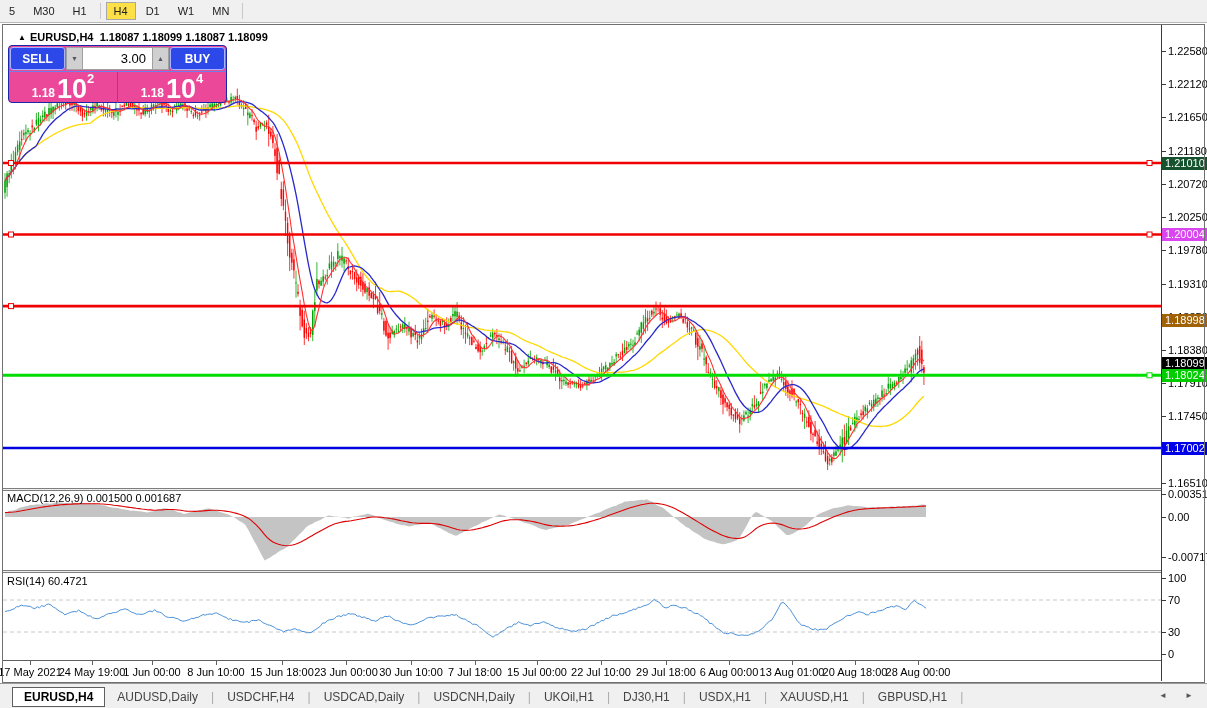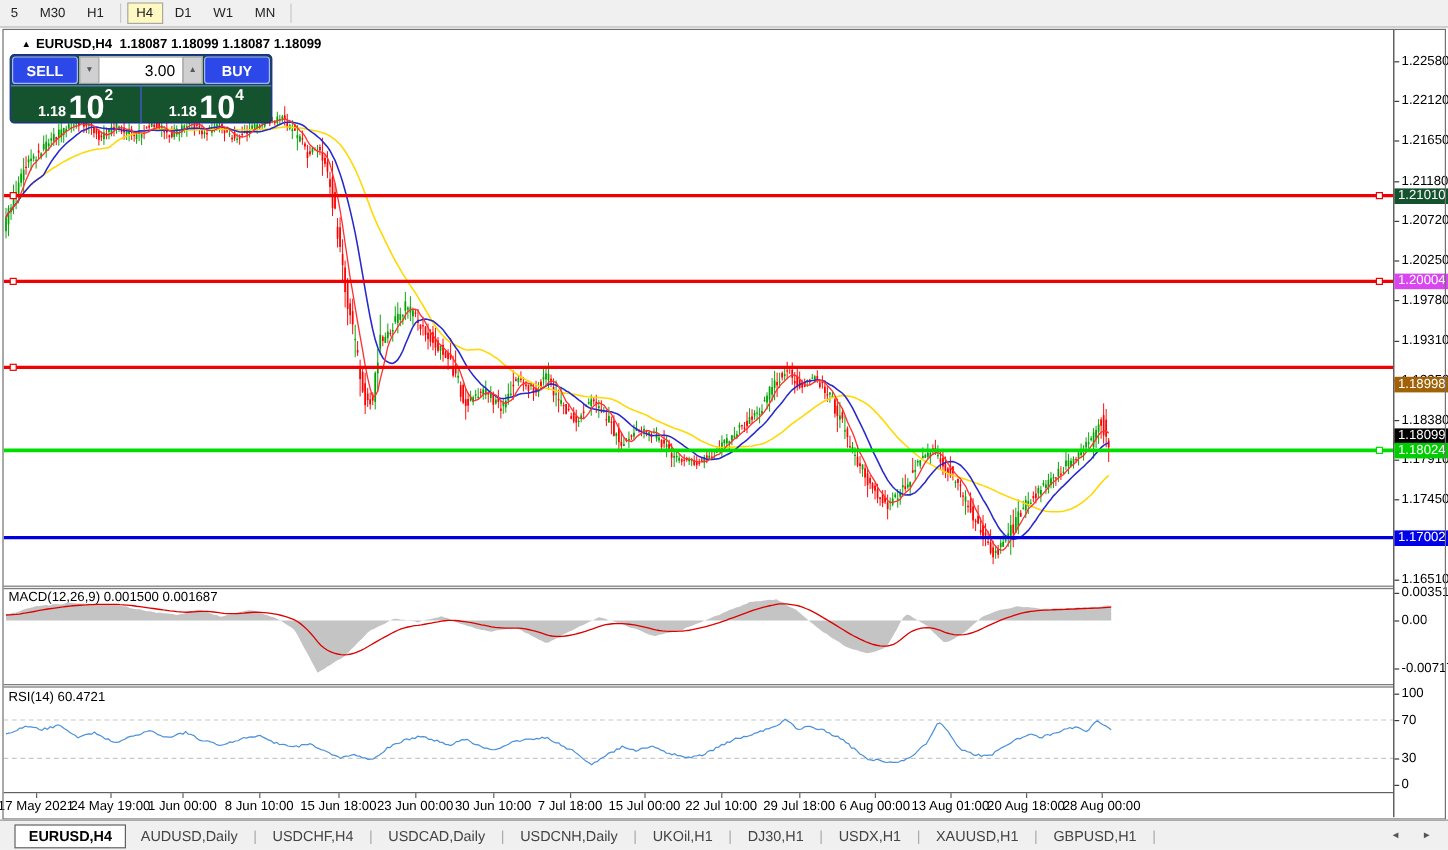--- a/index.html
+++ b/index.html
@@ -1,38 +1,38 @@
 <!DOCTYPE html>
 <html><head>
 <meta charset="utf-8">
 <style>
   html,body{margin:0;padding:0;background:#e8e8e8;font-family:"Liberation Sans",sans-serif;}
   #root{position:relative;width:1207px;height:708px;background:#ffffff;overflow:hidden;font-family:"Liberation Sans",sans-serif;}
   
   .toolbar{position:absolute;left:0;top:0;width:1207px;height:22px;background:#f0f0f0;border-bottom:1px solid #b8b8b8;display:flex;align-items:center;font-size:11px;color:#222;}
   .tf-item{padding:3px 8px;margin:0 1px;cursor:default;}
-  .tf-item.active{background:#fef9c3;border:1px solid #a8a8a8;padding:2px 7px;}
+  .tf-item.active{background:#fde047;border:1px solid #a8a8a8;padding:2px 7px;}
   .tf-sep{width:1px;height:16px;background:#c8c8c8;margin:0 4px;}
   
   .chart-frame{position:absolute;left:2px;top:24px;width:1201px;height:657px;border:1px solid #707070;background:transparent;pointer-events:none;z-index:6;}
   .chart-bg{position:absolute;left:3px;top:25px;width:1200px;height:656px;background:#ffffff;z-index:0;}
   svg.layer{position:absolute;z-index:1;}
   .divider{position:absolute;left:3px;width:1201px;height:3px;background:#efefef;border-top:1px solid #7e7e7e;border-bottom:1px solid #7e7e7e;z-index:2;box-sizing:border-box;}
   
   .price-axis{position:absolute;left:1161px;top:25px;width:46px;height:656px;background:#ffffff;border-left:1px solid #3a3a3a;z-index:2;}
   .axis-tick{position:absolute;width:4px;height:1px;background:#3a3a3a;z-index:3;}
   .axis-label{position:absolute;left:1168px;font-size:11px;color:#000;z-index:3;white-space:nowrap;}
   .px-label{position:absolute;left:1162px;width:45px;height:13px;line-height:13px;font-size:11px;color:#fff;padding-left:3px;box-sizing:border-box;z-index:4;white-space:nowrap;overflow:hidden;}
   
   .chart-title{position:absolute;left:18px;top:31px;font-size:11px;font-weight:600;color:#000;z-index:5;white-space:nowrap;}
   .chart-title .tri{font-size:8px;margin-right:4px;vertical-align:1px;}
   
   .ind-label{position:absolute;font-size:11px;color:#000;z-index:5;white-space:nowrap;}
   
-  .trade-panel{position:absolute;left:8px;top:45px;width:219px;height:58px;background:#14532d;border:1px solid #1a25a8;border-radius:4px;z-index:5;box-sizing:border-box;}
+  .trade-panel{position:absolute;left:8px;top:45px;width:219px;height:58px;background:#ec4899;border:1px solid #1a25a8;border-radius:4px;z-index:5;box-sizing:border-box;}
   .tp-row1{display:flex;height:25px;border-bottom:1px solid #6f7fe8;}
   .tp-btn{width:55px;color:#fff;font-size:12px;font-weight:bold;display:flex;align-items:center;justify-content:center;background:#2d48e8;border:1px solid #a8b4ff;border-radius:3px;margin:1px;box-sizing:border-box;cursor:pointer;}
   .tp-vol{flex:1;display:flex;background:#d9d9d9;margin:1px 0;}
   .tp-spin{width:17px;background:#d0d0d0;border:1px solid #a0a0a0;color:#556;font-size:7px;display:flex;align-items:center;justify-content:center;box-sizing:border-box;cursor:pointer;}
   .tp-field{flex:1;background:#ffffff;border:1px solid #a0a0a0;border-left:none;border-right:none;font-size:13px;color:#000;text-align:right;padding:0 6px 0 0;display:flex;align-items:center;justify-content:flex-end;box-sizing:border-box;}
   .tp-row2{display:flex;height:31px;}
   .tp-price{flex:1;display:flex;align-items:flex-end;justify-content:center;color:#fff;padding-bottom:2px;cursor:pointer;}
   .tp-price:first-child{border-right:1px solid #4a58e8;}
   .tp-pre{font-size:12px;font-weight:bold;margin-right:2px;line-height:15px;}
   .tp-big{font-size:27px;font-weight:bold;line-height:24px;}

